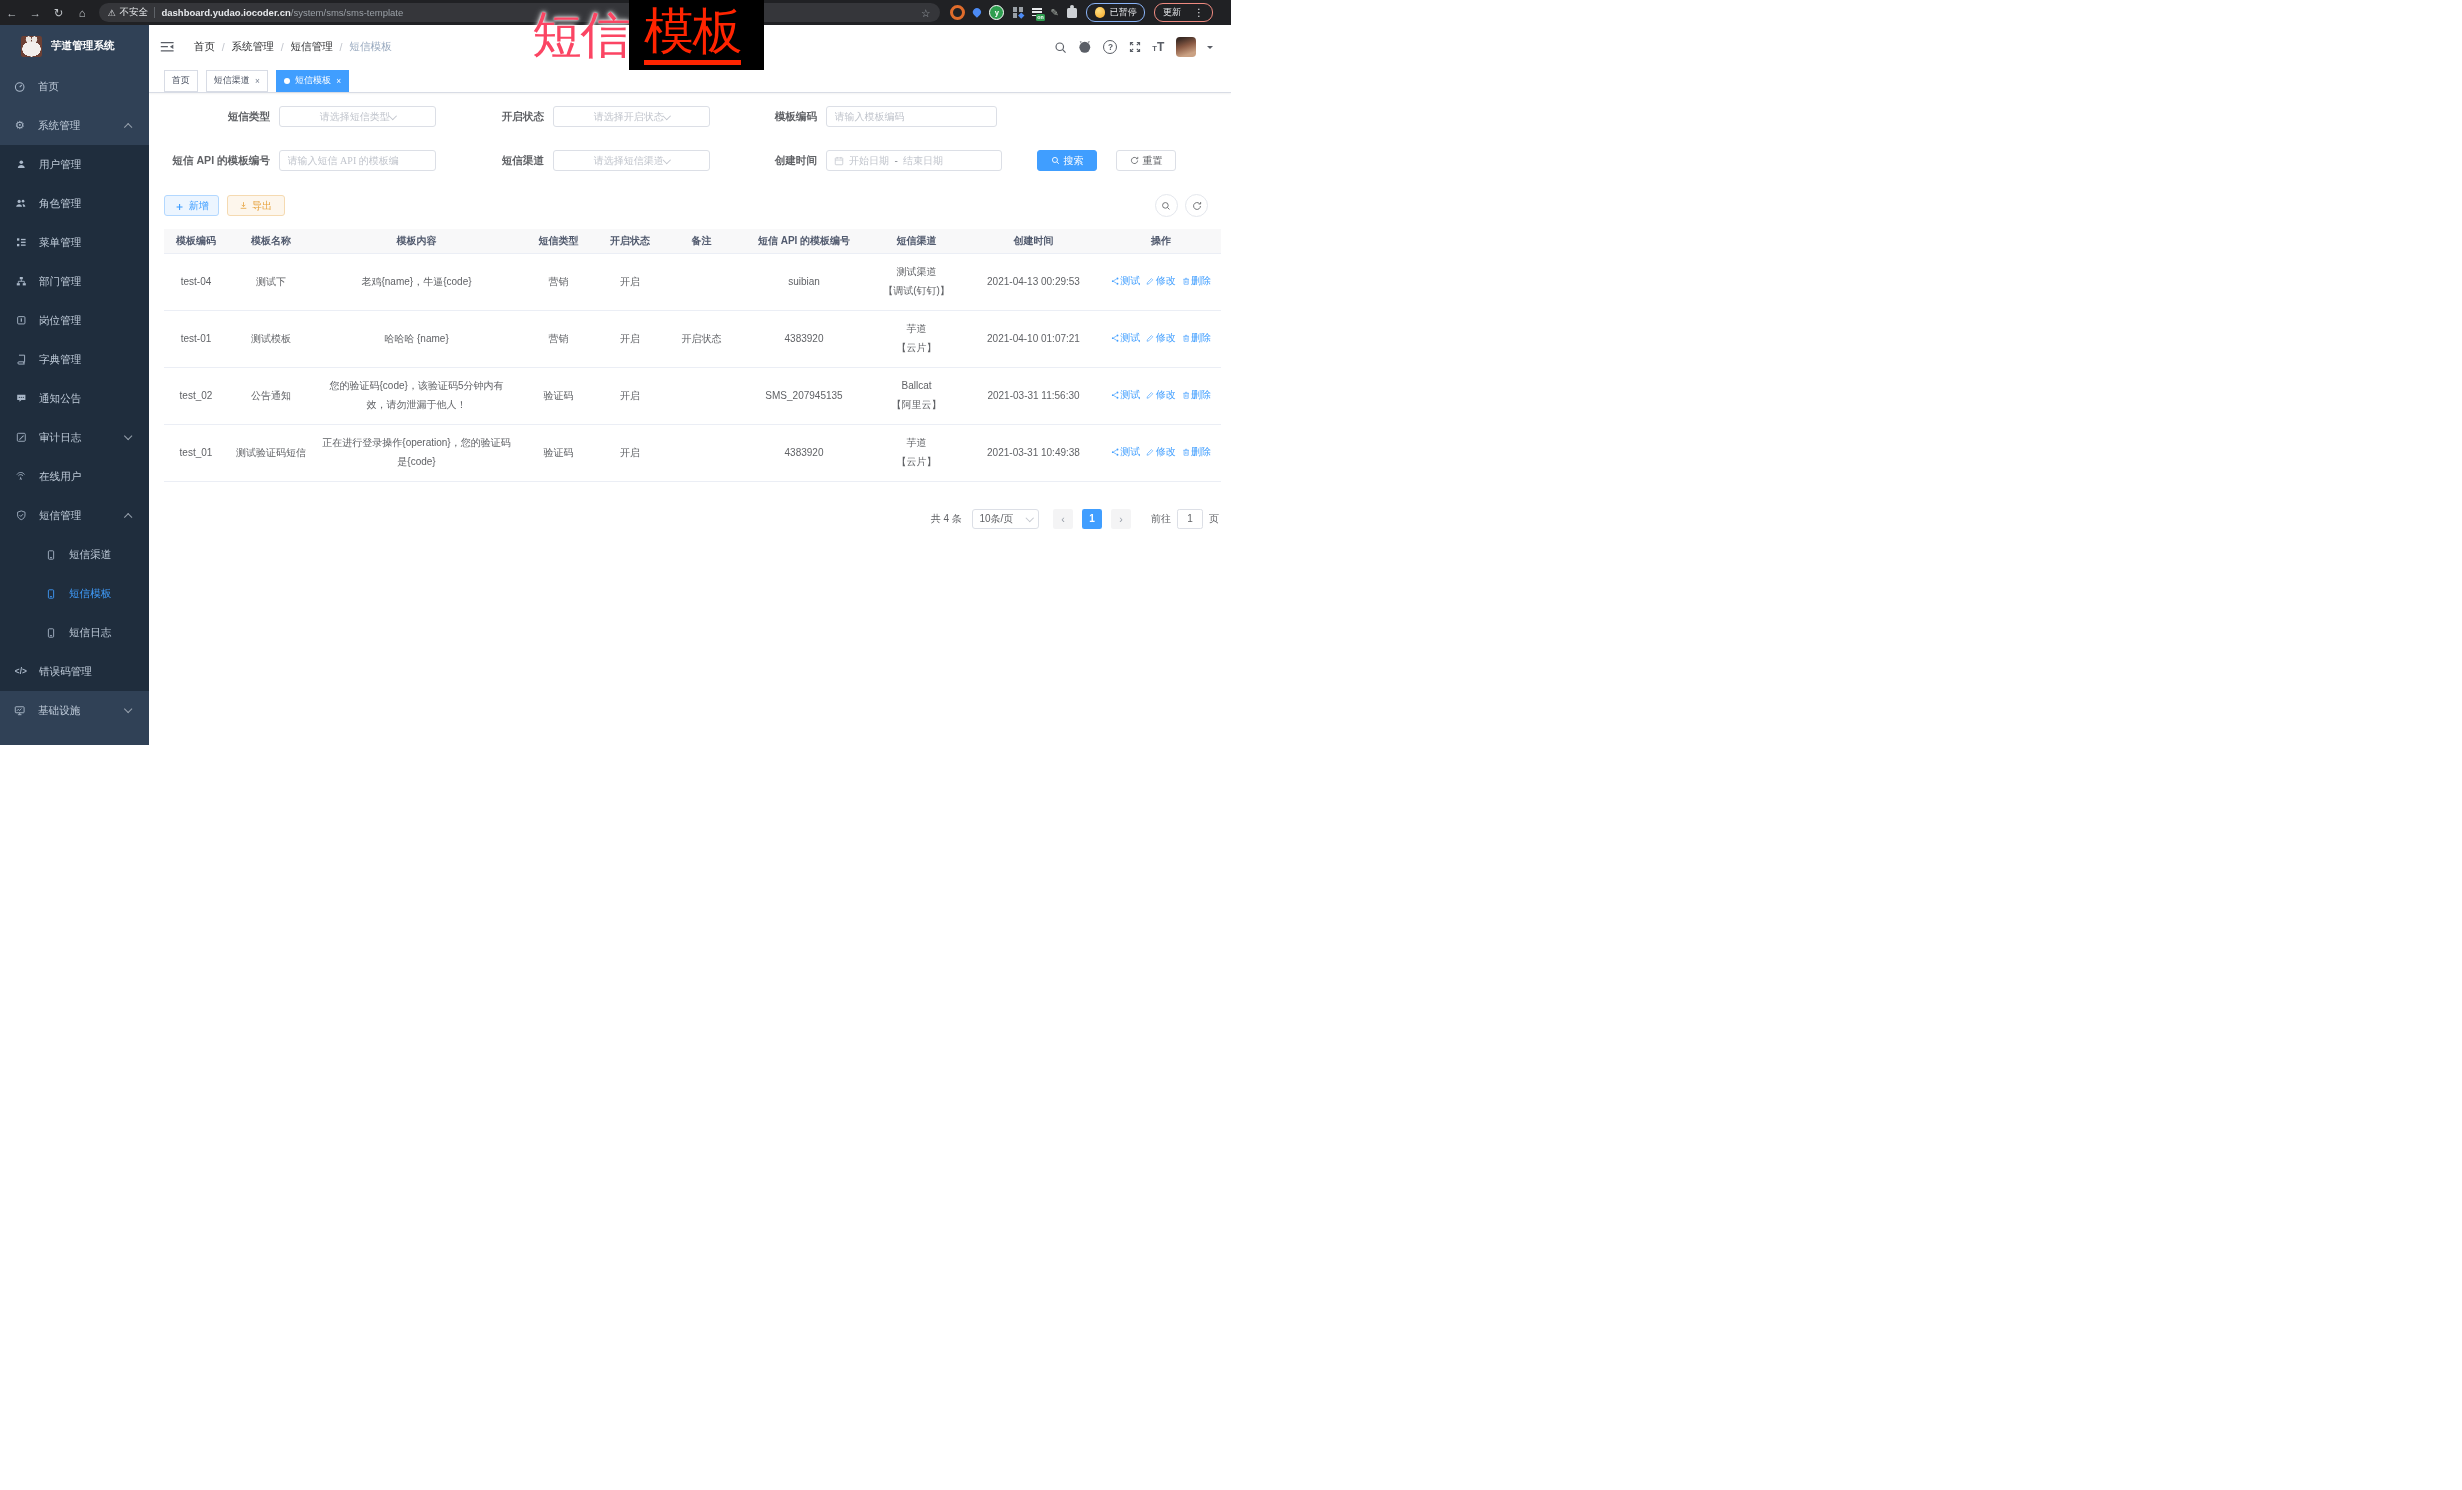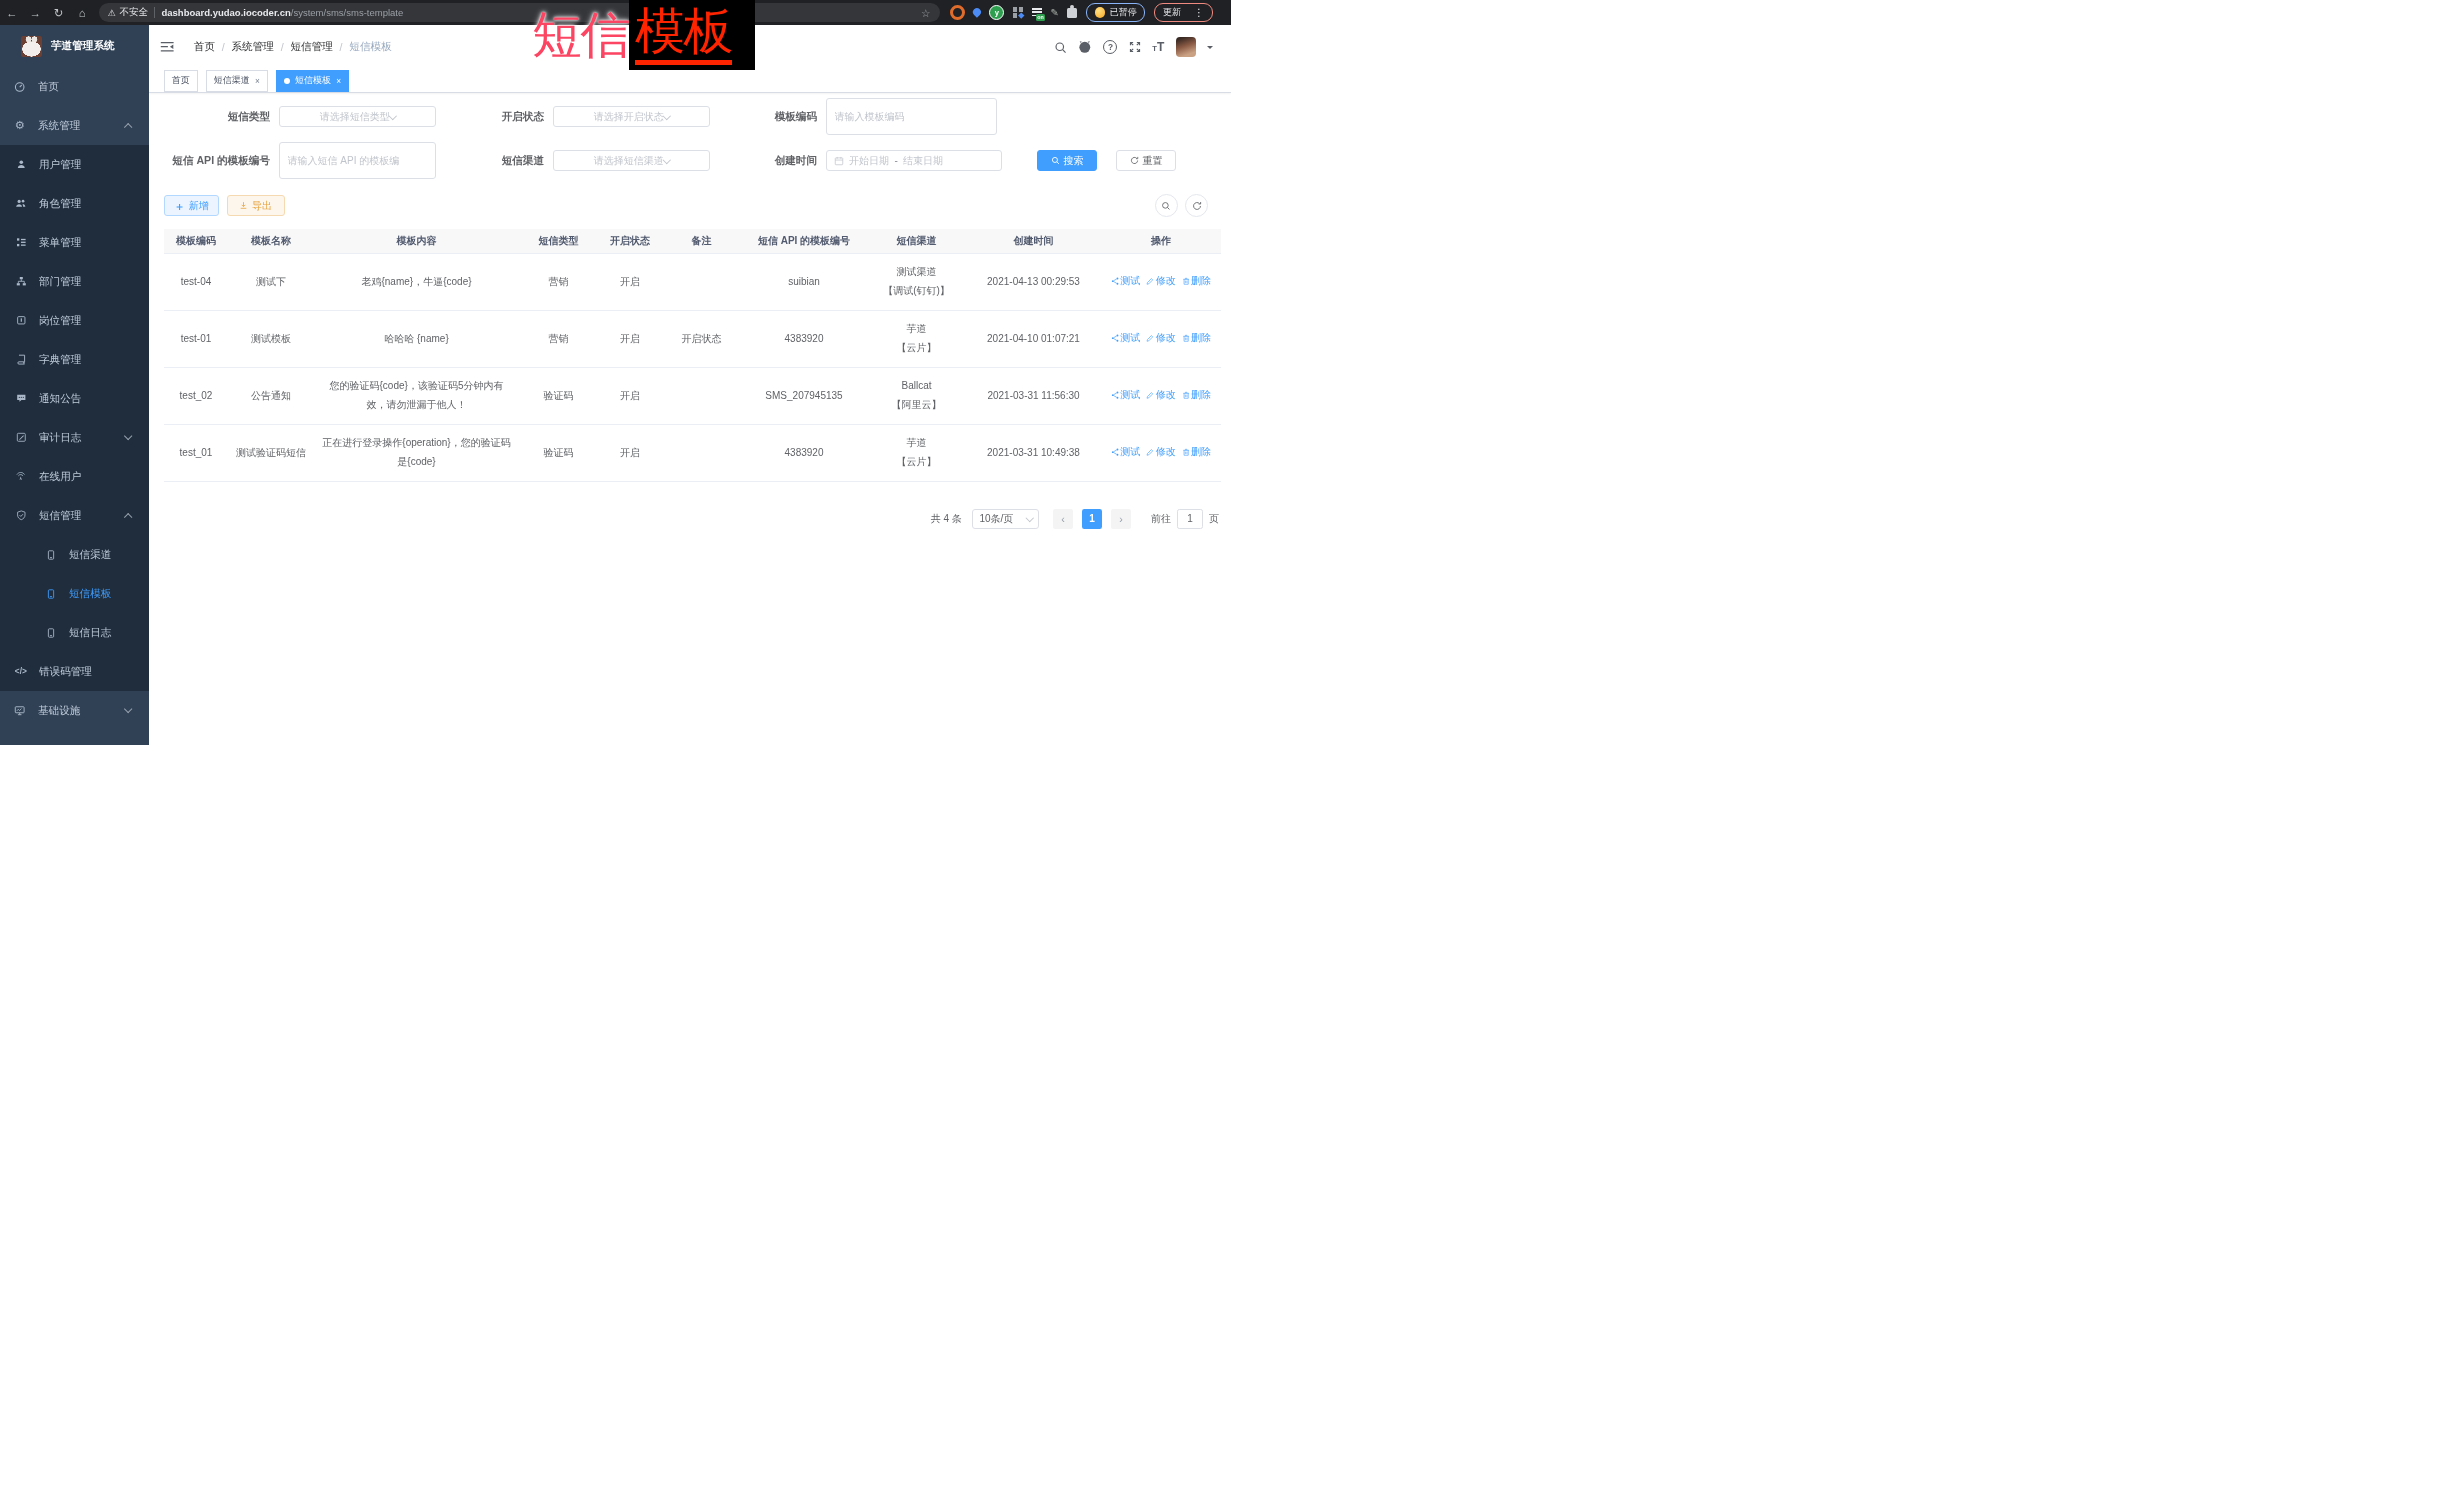--- a/index.html
+++ b/index.html
@@ -29,21 +29,21 @@
   .ext-puzzle:before{content:"";position:absolute;top:-2.3px;left:3px;width:3.8px;height:3.8px;border-radius:50%;background:#cfd2d6}
   .pill{height:16.7px;border-radius:9px;display:flex;align-items:center;gap:4.5px;padding:0 7.6px;font-size:9px;color:#e8eaed;margin-left:9px}
   .pill-paused{border:1.5px solid #8ab4f8}
   .emoji{width:10.6px;height:10.6px;border-radius:50%;background:radial-gradient(circle at 35% 32%,#ffe082,#f9a825)}
   .pill-update{border:1.5px solid #ef8a80;gap:13px}
   .kebab{font-size:10px;color:#e8eaed}
   
   .overlay{position:absolute;left:532px;top:0;display:flex;align-items:stretch;z-index:50;font-weight:400;pointer-events:none}
   .ov-left{font-size:50px;line-height:70px;color:#fb4563;letter-spacing:-1.5px;
     text-shadow:0 0 2.3px #fff,0 0 4.5px rgba(255,255,255,.85),0 0 7.6px rgba(255,255,255,.6)}
-  .ov-box{background:#000;height:70px;padding:0 23px 0 6px;display:flex;align-items:center}
+  .ov-box{background:#000;height:70px;padding:0 23px 0 15px;display:flex;align-items:center}
   .ov-right{font-size:50px;color:#ff2400;letter-spacing:-1.5px;line-height:53px;border-bottom:5.3px solid #ff2400;padding-bottom:2.3px}
   
   .sidebar{position:absolute;left:0;top:25px;bottom:0;width:149px;background:#304156;z-index:2}
   .logo-row{height:42px;display:flex;align-items:center;padding-left:21px}
   .logo{width:21px;height:21px;border-radius:2.3px;background:
     radial-gradient(circle at 36% 16%,#ece7e2 0 13%,transparent 14%),
     radial-gradient(circle at 64% 16%,#ece7e2 0 13%,transparent 14%),
     radial-gradient(ellipse 44% 36% at 50% 62%,#f3efec 0 99%,transparent 100%),#6d4034}
   .logo-title{color:#fff;font-size:10.6px;font-weight:700;margin-left:9px}
   .mi{height:39px;display:flex;align-items:center;color:#bfcbd9;font-size:10.6px;cursor:pointer}
@@ -80,21 +80,21 @@
   .tag.active .x{color:#fff}
   .dot{width:6px;height:6px;border-radius:50%;background:#fff}
   
   .content{position:absolute;left:149px;top:92px;right:0;bottom:0;background:#fff;padding:14.4px 12px 0 15px}
   .frow{display:flex;align-items:center;height:21px;margin-bottom:23px}
   .fl{font-size:10.6px;font-weight:700;color:#606266;text-align:right;padding-right:9px;white-space:nowrap}
   .fl1{width:106px}.fl2{width:108px}.fl3{width:107px}
   .ctl{height:21px;border:0.8px solid #dcdfe6;border-radius:3px;display:flex;align-items:center;font-size:10px;color:#c0c4cc;background:#fff;box-sizing:border-box}
   .sel{width:157px;padding:0 6px;justify-content:center}
   .schev{width:4.5px;height:4.5px;border-right:0.9px solid #c0c4cc;border-bottom:0.9px solid #c0c4cc;transform:rotate(45deg);margin-bottom:1.5px}
-  input.txt{height:37px;border:0.8px solid #dcdfe6;border-radius:3px;padding:0 7.6px;font-size:10px;color:#606266;box-sizing:border-box;outline:none;font-family:Liberation Sans, sans-serif}
+  input.txt{height:21px;border:0.8px solid #dcdfe6;border-radius:3px;padding:0 7.6px;font-size:10px;color:#606266;box-sizing:border-box;outline:none;font-family:Liberation Serif, serif}
   input.txt::placeholder{color:#c0c4cc}
   .w225{width:171px}.w207{width:157px}
   .daterange{width:176px;padding:0 6.8px;gap:5.3px}
   .daterange .cal{color:#c0c4cc}
   .daterange .dsep{color:#8b9097}
   .btn{height:21px;border-radius:3px;font-size:10px;display:inline-flex;align-items:center;justify-content:center;gap:3.8px;border:0.8px solid transparent;cursor:pointer;box-sizing:border-box;font-family:inherit}
   .btn-search{width:60px;background:#409eff;border-color:#409eff;color:#fff;margin-left:35px}
   .btn-reset{width:60px;background:#fff;border-color:#dcdfe6;color:#606266;margin-left:19px}
   .btn-add{width:55px;background:#ecf5ff;border-color:#b3d8ff;color:#409eff}
   .btn-export{width:58px;background:#fdf6ec;border-color:#f5dab1;color:#e6a23c;margin-left:7.6px}

